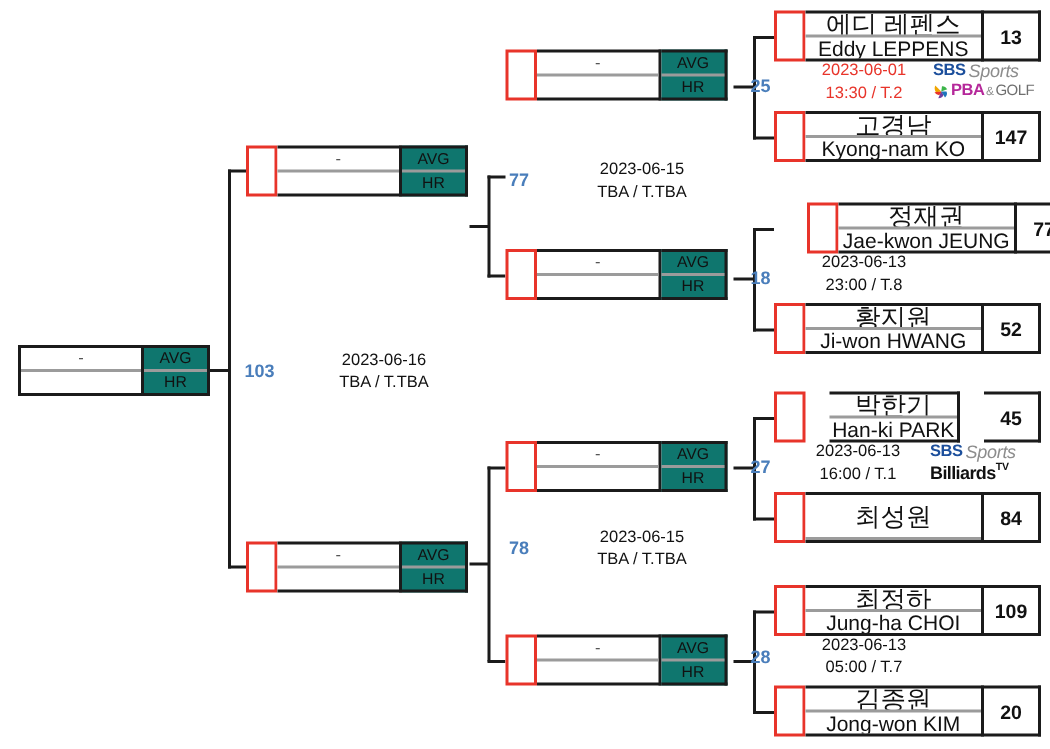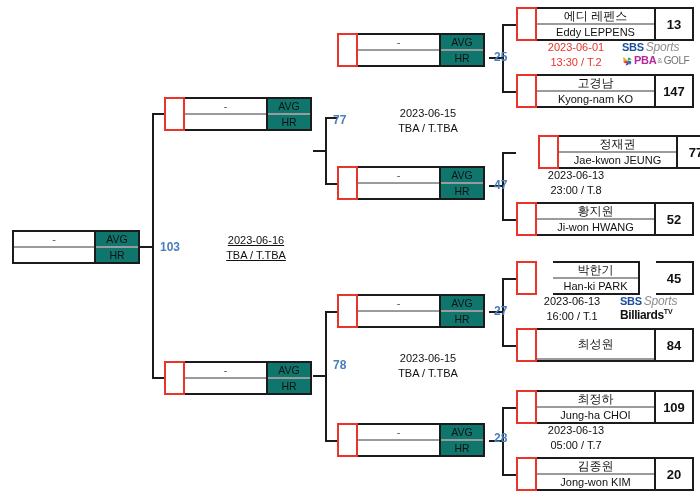--- a/index.html
+++ b/index.html
@@ -48,33 +48,33 @@
     display: flex;
     flex-direction: column;
     background: #ffffff;
     min-width: 0;
   }
   .name-kr {
     flex: 1 1 50%;
     display: flex;
     align-items: center;
     justify-content: center;
-    font-size: 12px;
+    font-size: 17px;
     line-height: 1;
     color: #111111;
     border-bottom: 2px solid #9b9b9b;
     white-space: nowrap;
     overflow: hidden;
   }
   .name-en {
     flex: 1 1 50%;
     display: flex;
     align-items: center;
     justify-content: center;
-    font-size: 11px;
+    font-size: 14px;
     line-height: 1;
     color: #111111;
     white-space: nowrap;
     overflow: hidden;
   }
   .scorecell {
     width: 38px;
     border: 2px solid #1b1b1b;
     border-left: none;
     box-sizing: border-box;
@@ -111,21 +111,21 @@
     color: #111111;
   }
   .statcell .s.top { border-bottom: 2px solid #9b9b9b; }
 
   
   .matchnum {
     position: absolute;
     font-size: 12px;
     font-weight: bold;
     color: #4a7ebb;
-    text-align: left;
+    text-align: center;
     width: 26px;
   }
   .meta {
     position: absolute;
     text-align: center;
     font-size: 11px;
     line-height: 15px;
     color: #111111;
     white-space: nowrap;
   }
@@ -242,21 +242,21 @@
       <div class="name-kr">-</div>
       <div class="name-en">&nbsp;</div>
     </div>
     <div class="statcell">
       <div class="s top">AVG</div>
       <div class="s">HR</div>
     </div>
   </div>
 
   <div class="matchnum" style="left:160px; top:240px;">103</div>
-  <div class="meta" style="left:196px; top:233px; width:120px;text-decoration:underline;">
+  <div class="meta" style="left:196px; top:233px; width:120px;">
     <span class="l1">2023-06-16</span>
     <span class="l2">TBA / T.TBA</span>
   </div>
 
   <div class="box ph" style="left:164px; top:97px; width:148px; height:34px;">
     <div class="seed"></div>
     <div class="namecell">
       <div class="name-kr">-</div>
       <div class="name-en">&nbsp;</div>
     </div>
@@ -373,21 +373,21 @@
 
   <div class="box" style="left:516px; top:74px; width:178px; height:34px;">
     <div class="seed"></div>
     <div class="namecell">
       <div class="name-kr">고경남</div>
       <div class="name-en">Kyong-nam KO</div>
     </div>
     <div class="scorecell">147</div>
   </div>
 
-  <div class="matchnum" style="left:494px; top:178px;">47</div>
+  <div class="matchnum" style="left:494px; top:178px;">18</div>
   <div class="meta" style="left:531px; top:168px; width:90px;">
     <span class="l1">2023-06-13</span>
     <span class="l2">23:00 / T.8</span>
   </div>
 
   <div class="box" style="left:516px; top:135px; width:178px; height:34px;margin-left:22px;">
     <div class="seed"></div>
     <div class="namecell">
       <div class="name-kr">정재권</div>
       <div class="name-en">Jae-kwon JEUNG</div>

